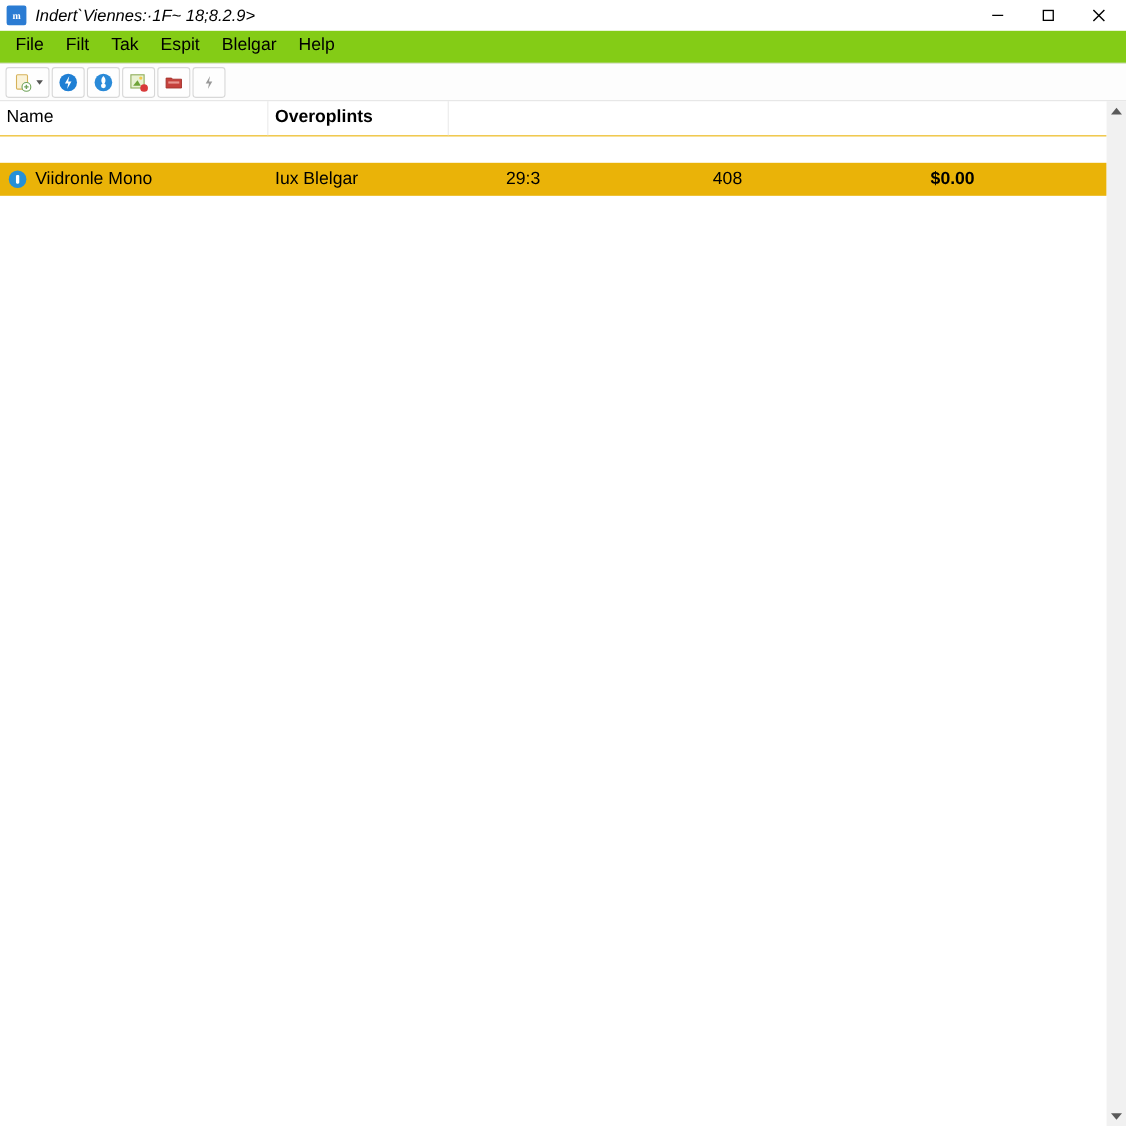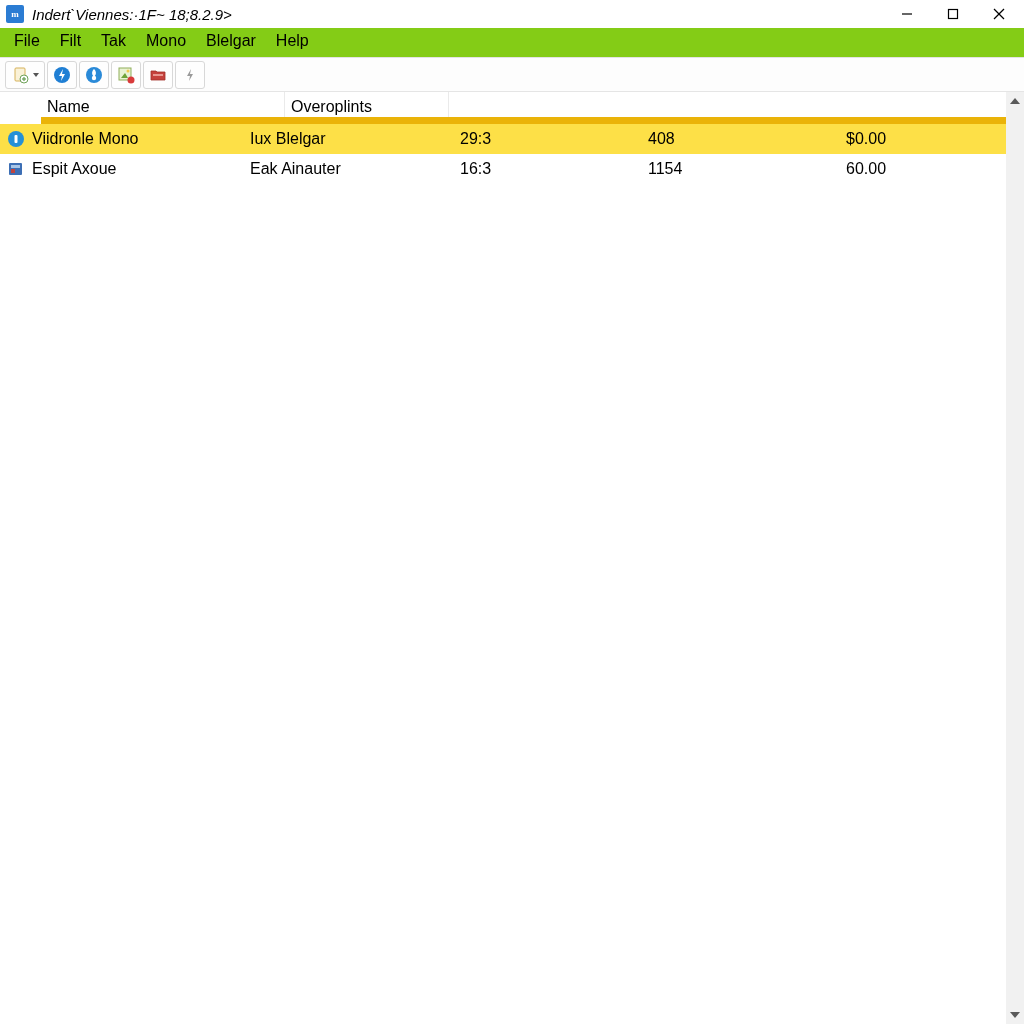--- a/index.html
+++ b/index.html
@@ -103,38 +103,37 @@
   min-height: 0;
 }
 .table-wrap {
   flex: 1;
   display: flex;
   flex-direction: column;
 }
 .headers {
   height: 32px;
   display: flex;
-  border-bottom: 7px solid #eab308;
-  margin-left: 41px;
+  border-bottom: 1px solid #eab308;
 }
 .headers .col {
   padding: 6px 6px;
   font-size: 16px;
   border-right: 1px solid #eaeaea;
   white-space: nowrap;
   overflow: hidden;
   text-overflow: ellipsis;
 }
 .rows { flex: 1; }
 .row {
   height: 30px;
   display: flex;
   align-items: center;
 }
-.row.selected { background: #fde047; }
+.row.selected { background: #eab308; margin-top: 24px; }
 .row .cell {
   padding: 0 6px;
   font-size: 16px;
   white-space: nowrap;
   overflow: hidden;
 }
 .row .name-cell {
   display: flex;
   align-items: center;
   gap: 6px;
@@ -144,21 +143,21 @@
   height: 20px;
   display: flex;
   align-items: center;
   justify-content: center;
 }
 
 .col-name { width: 244px; }
 .col-restart { width: 210px; }
 .col-roliation { width: 188px; }
 .col-explorer { width: 198px; }
-.col-over { width: 164px; }
+.col-over { width: 164px; font-weight: bold; }
 
 
 .scrollbar {
   width: 18px;
   background: #f1f1f1;
   display: flex;
   flex-direction: column;
   align-items: center;
   justify-content: space-between;
 }
@@ -206,21 +205,21 @@
           <line x1="11" y1="1" x2="1" y2="11" stroke="#000" stroke-width="1.3"></line>
         </svg>
     </div>
   </div>
 </div>
 
 <div class="menubar">
   <div class="menu-item">File</div>
   <div class="menu-item">Filt</div>
   <div class="menu-item">Tak</div>
-  <div class="menu-item">Mono</div>
+  <div class="menu-item">Espit</div>
   <div class="menu-item">Blelgar</div>
   <div class="menu-item">Help</div>
 </div>
 
 <div class="toolbar">
   <div class="tb-btn wider">
     <svg width="18" height="18" viewBox="0 0 18 18">
       <rect x="3" y="2" width="10" height="13" rx="1" fill="#faf2d8" stroke="#d6b25a" stroke-width="1"></rect>
       <circle cx="12" cy="13" r="4" fill="#fff" stroke="#6fa25a" stroke-width="1"></circle>
       <line x1="12" y1="11" x2="12" y2="15" stroke="#6fa25a" stroke-width="1.3"></line>
@@ -279,36 +278,20 @@
               </svg>
           </span>
           <span>Viidronle Mono</span>
         </div>
         <div class="cell col-restart">Iux Blelgar</div>
         <div class="cell col-roliation">29:3</div>
         <div class="cell col-explorer">408</div>
         <div class="cell col-over">$0.00</div>
       </div>
 
-      <div class="row">
-        <div class="cell name-cell col-name">
-          <span class="row-icon">
-            <svg width="18" height="18" viewBox="0 0 18 18">
-                <rect x="2" y="3" width="13" height="12" rx="1" fill="#3d6fb5"></rect>
-                <rect x="4" y="5" width="9" height="3" fill="#a8c5e6"></rect>
-                <rect x="4" y="9" width="4" height="4" fill="#c0443f"></rect>
-              </svg>
-          </span>
-          <span>Espit Axoue</span>
-        </div>
-        <div class="cell col-restart">Eak Ainauter</div>
-        <div class="cell col-roliation">16:3</div>
-        <div class="cell col-explorer">1154</div>
-        <div class="cell col-over">60.00</div>
-      </div>
     </div>
   </div>
   <div class="scrollbar">
     <div class="sb-btn">
       <div class="sb-arrow up"></div>
     </div>
     <div style="flex:1"></div>
     <div class="sb-btn">
       <div class="sb-arrow down"></div>
     </div>

